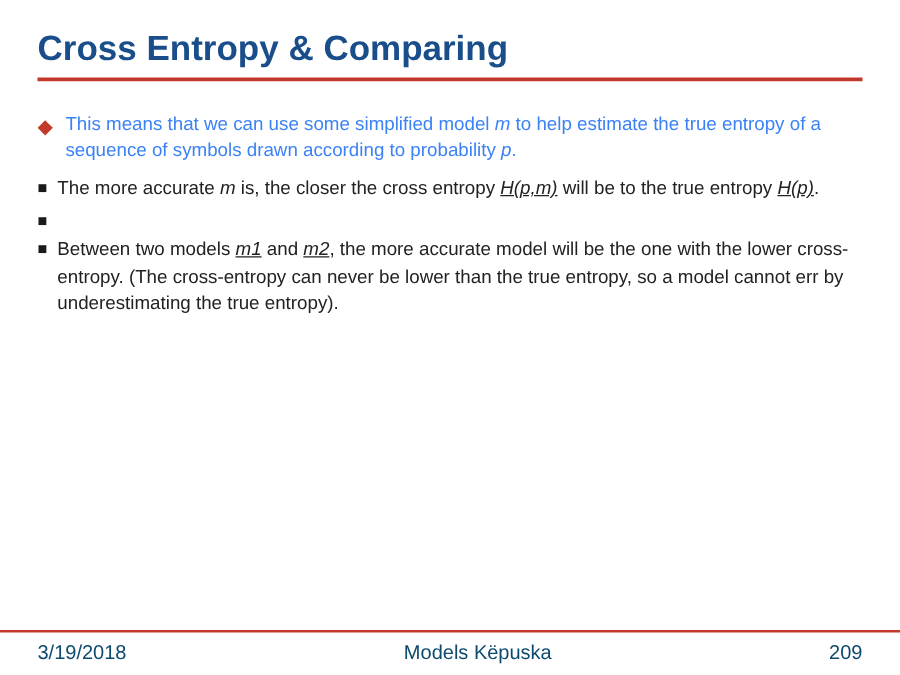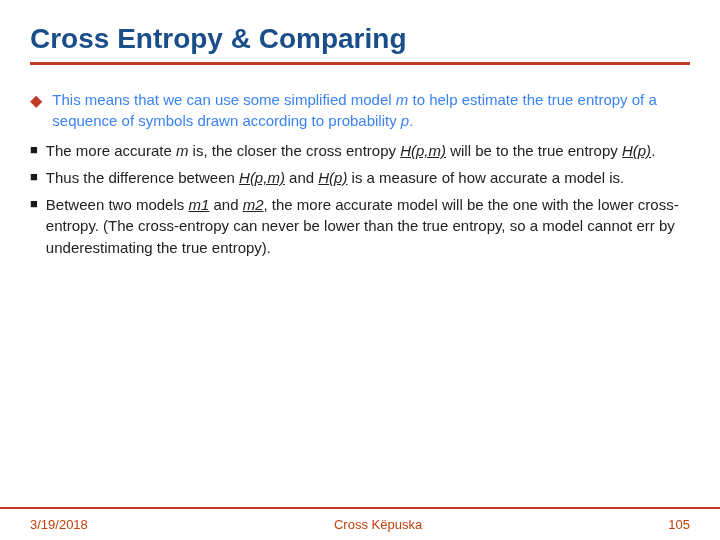--- a/index.html
+++ b/index.html
@@ -106,22 +106,22 @@
 
     .footer {
       border-top: 2px solid #c0392b;
       padding: 8px 30px;
       display: flex;
       justify-content: space-between;
       align-items: center;
     }
 
     .footer-text {
-      font-size: 13px;
-      color: #c2410c;
+      font-size: 16px;
+      color: #0c4a6e;
     }
   </style>
 </head>
 <body>
 
 <div class="slide">
 
   <div class="header">
     <div class="title">
       <span>Cross Entropy &amp; Comparing</span><br>
@@ -145,40 +145,36 @@
       <div class="sub-bullet-item">
         <span class="square-bullet">■</span>
         <span class="sub-bullet-text">
           The more accurate <span class="italic">m</span> is, the closer the cross entropy
           <span class="underline-italic">H(p,m)</span> will be to the true entropy <span class="underline-italic">H(p)</span>.
         </span>
       </div>
 
       <div class="sub-bullet-item">
         <span class="square-bullet">■</span>
-        <span class="sub-bullet-text">
-          Thus the difference between <span class="underline-italic">H(p,m)</span> and <span class="underline-italic">H(p)</span> is a
-          measure of how accurate a model is.
-        </span>
       </div>
 
       <div class="sub-bullet-item">
         <span class="square-bullet">■</span>
         <span class="sub-bullet-text">
           Between two models <span class="underline-italic">m1</span> and <span class="underline-italic">m2</span>, the more accurate
           model will be the one with the lower cross-entropy.
           (The cross-entropy can never be lower than the true
           entropy, so a model cannot err by underestimating
           the true entropy).
         </span>
       </div>
 
     </div>
 
   </div>
 
   <div class="footer">
     <span class="footer-text">3/19/2018</span>
-    <span class="footer-text">Cross Këpuska</span>
-    <span class="footer-text">105</span>
+    <span class="footer-text">Models Këpuska</span>
+    <span class="footer-text">209</span>
   </div>
 
 </div>
 
 </body></html>

